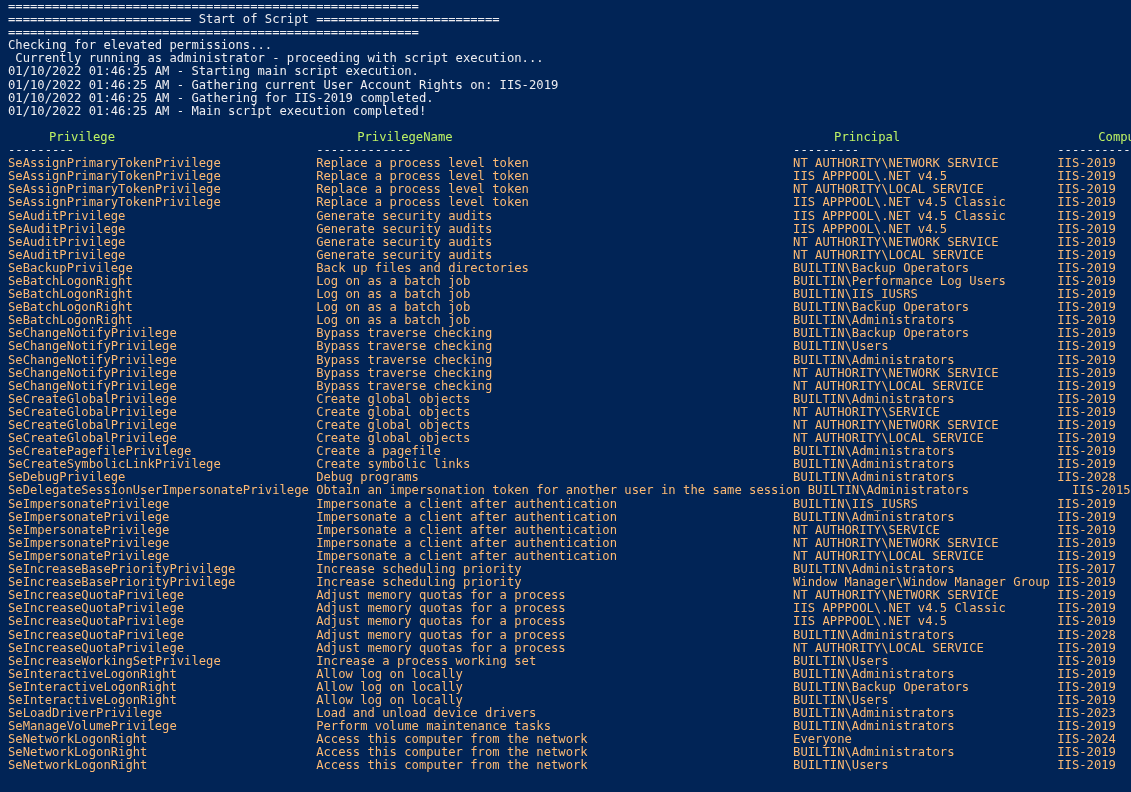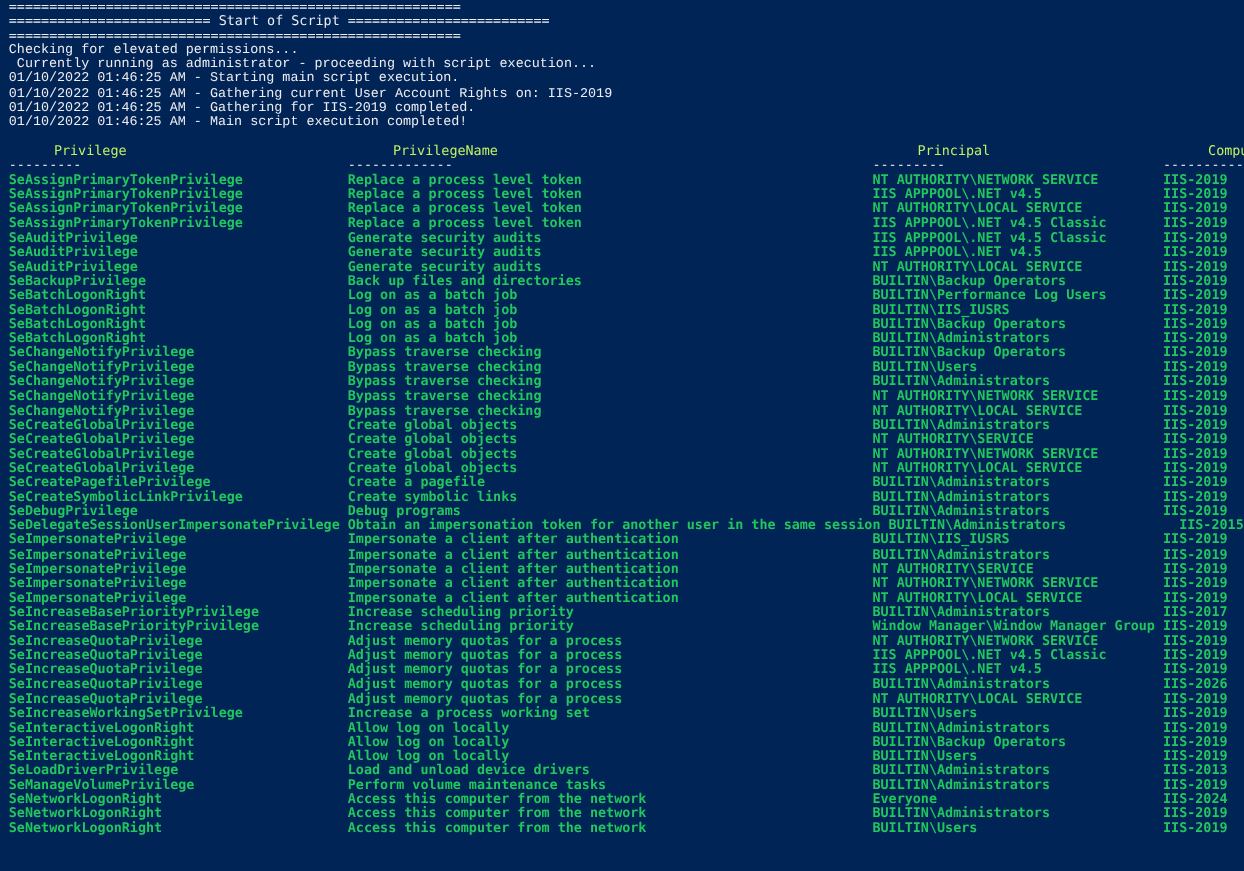--- a/index.html
+++ b/index.html
@@ -26,24 +26,24 @@
     position: relative;
   }
   .line {
     white-space: pre;
     height: 13.1px;
     padding-left: 8px;
     margin: 0;
     font-family: "DejaVu Sans Mono", "Liberation Mono", monospace;
   }
   .banner { color: #EEEDF0; }
-  .log { color: #EEEDF0; font-family: Liberation Mono, monospace; }
+  .log { color: #EEEDF0; }
   .hdr { color: #bef264; margin-left: 41px; }
   .sep { color: #EEEDF0; }
-  .row { color: #22c55e; font-weight: bold; }
+  .row { color: #fdba74; }
   .blank { height: 13.1px; }
   #console::-webkit-scrollbar { display: none; }
 </style>
 </head>
 <body>
 
 <div id="console">
   <div class="line banner">========================================================</div>
   <div class="line banner">========================= Start of Script =========================</div>
   <div class="line banner">========================================================</div>
@@ -58,54 +58,55 @@
   <div class="blank"></div>
   <div class="line hdr" id="table-header">Privilege                                 PrivilegeName                                                    Principal                           ComputerNa</div>
   <div class="line sep" id="table-underline">---------                                 -------------                                                    ---------                           ----------</div>
   <div id="table-body">
       <div class="line row">SeAssignPrimaryTokenPrivilege             Replace a process level token                                    NT AUTHORITY\NETWORK SERVICE        IIS-2019</div>
       <div class="line row">SeAssignPrimaryTokenPrivilege             Replace a process level token                                    IIS APPPOOL\.NET v4.5               IIS-2019</div>
       <div class="line row">SeAssignPrimaryTokenPrivilege             Replace a process level token                                    NT AUTHORITY\LOCAL SERVICE          IIS-2019</div>
       <div class="line row">SeAssignPrimaryTokenPrivilege             Replace a process level token                                    IIS APPPOOL\.NET v4.5 Classic       IIS-2019</div>
       <div class="line row">SeAuditPrivilege                          Generate security audits                                         IIS APPPOOL\.NET v4.5 Classic       IIS-2019</div>
       <div class="line row">SeAuditPrivilege                          Generate security audits                                         IIS APPPOOL\.NET v4.5               IIS-2019</div>
+      <div class="line row">SeAuditPrivilege                          Generate security audits                                         NT AUTHORITY\NETWORK SERVICE        IIS-2019</div>
       <div class="line row">SeAuditPrivilege                          Generate security audits                                         NT AUTHORITY\LOCAL SERVICE          IIS-2019</div>
       <div class="line row">SeBackupPrivilege                         Back up files and directories                                    BUILTIN\Backup Operators            IIS-2019</div>
       <div class="line row">SeBatchLogonRight                         Log on as a batch job                                            BUILTIN\Performance Log Users       IIS-2019</div>
       <div class="line row">SeBatchLogonRight                         Log on as a batch job                                            BUILTIN\IIS_IUSRS                   IIS-2019</div>
       <div class="line row">SeBatchLogonRight                         Log on as a batch job                                            BUILTIN\Backup Operators            IIS-2019</div>
       <div class="line row">SeBatchLogonRight                         Log on as a batch job                                            BUILTIN\Administrators              IIS-2019</div>
       <div class="line row">SeChangeNotifyPrivilege                   Bypass traverse checking                                         BUILTIN\Backup Operators            IIS-2019</div>
       <div class="line row">SeChangeNotifyPrivilege                   Bypass traverse checking                                         BUILTIN\Users                       IIS-2019</div>
       <div class="line row">SeChangeNotifyPrivilege                   Bypass traverse checking                                         BUILTIN\Administrators              IIS-2019</div>
       <div class="line row">SeChangeNotifyPrivilege                   Bypass traverse checking                                         NT AUTHORITY\NETWORK SERVICE        IIS-2019</div>
       <div class="line row">SeChangeNotifyPrivilege                   Bypass traverse checking                                         NT AUTHORITY\LOCAL SERVICE          IIS-2019</div>
       <div class="line row">SeCreateGlobalPrivilege                   Create global objects                                            BUILTIN\Administrators              IIS-2019</div>
       <div class="line row">SeCreateGlobalPrivilege                   Create global objects                                            NT AUTHORITY\SERVICE                IIS-2019</div>
       <div class="line row">SeCreateGlobalPrivilege                   Create global objects                                            NT AUTHORITY\NETWORK SERVICE        IIS-2019</div>
       <div class="line row">SeCreateGlobalPrivilege                   Create global objects                                            NT AUTHORITY\LOCAL SERVICE          IIS-2019</div>
       <div class="line row">SeCreatePagefilePrivilege                 Create a pagefile                                                BUILTIN\Administrators              IIS-2019</div>
       <div class="line row">SeCreateSymbolicLinkPrivilege             Create symbolic links                                            BUILTIN\Administrators              IIS-2019</div>
-      <div class="line row">SeDebugPrivilege                          Debug programs                                                   BUILTIN\Administrators              IIS-2019</div>
+      <div class="line row">SeDebugPrivilege                          Debug programs                                                   BUILTIN\Administrators              IIS-2028</div>
       <div class="line row">SeDelegateSessionUserImpersonatePrivilege Obtain an impersonation token for another user in the same session BUILTIN\Administrators              IIS-2015</div>
       <div class="line row">SeImpersonatePrivilege                    Impersonate a client after authentication                        BUILTIN\IIS_IUSRS                   IIS-2019</div>
       <div class="line row">SeImpersonatePrivilege                    Impersonate a client after authentication                        BUILTIN\Administrators              IIS-2019</div>
       <div class="line row">SeImpersonatePrivilege                    Impersonate a client after authentication                        NT AUTHORITY\SERVICE                IIS-2019</div>
       <div class="line row">SeImpersonatePrivilege                    Impersonate a client after authentication                        NT AUTHORITY\NETWORK SERVICE        IIS-2019</div>
       <div class="line row">SeImpersonatePrivilege                    Impersonate a client after authentication                        NT AUTHORITY\LOCAL SERVICE          IIS-2019</div>
       <div class="line row">SeIncreaseBasePriorityPrivilege           Increase scheduling priority                                     BUILTIN\Administrators              IIS-2017</div>
       <div class="line row">SeIncreaseBasePriorityPrivilege           Increase scheduling priority                                     Window Manager\Window Manager Group IIS-2019</div>
       <div class="line row">SeIncreaseQuotaPrivilege                  Adjust memory quotas for a process                               NT AUTHORITY\NETWORK SERVICE        IIS-2019</div>
       <div class="line row">SeIncreaseQuotaPrivilege                  Adjust memory quotas for a process                               IIS APPPOOL\.NET v4.5 Classic       IIS-2019</div>
       <div class="line row">SeIncreaseQuotaPrivilege                  Adjust memory quotas for a process                               IIS APPPOOL\.NET v4.5               IIS-2019</div>
-      <div class="line row">SeIncreaseQuotaPrivilege                  Adjust memory quotas for a process                               BUILTIN\Administrators              IIS-2026</div>
+      <div class="line row">SeIncreaseQuotaPrivilege                  Adjust memory quotas for a process                               BUILTIN\Administrators              IIS-2028</div>
       <div class="line row">SeIncreaseQuotaPrivilege                  Adjust memory quotas for a process                               NT AUTHORITY\LOCAL SERVICE          IIS-2019</div>
       <div class="line row">SeIncreaseWorkingSetPrivilege             Increase a process working set                                   BUILTIN\Users                       IIS-2019</div>
       <div class="line row">SeInteractiveLogonRight                   Allow log on locally                                             BUILTIN\Administrators              IIS-2019</div>
       <div class="line row">SeInteractiveLogonRight                   Allow log on locally                                             BUILTIN\Backup Operators            IIS-2019</div>
       <div class="line row">SeInteractiveLogonRight                   Allow log on locally                                             BUILTIN\Users                       IIS-2019</div>
-      <div class="line row">SeLoadDriverPrivilege                     Load and unload device drivers                                   BUILTIN\Administrators              IIS-2013</div>
+      <div class="line row">SeLoadDriverPrivilege                     Load and unload device drivers                                   BUILTIN\Administrators              IIS-2023</div>
       <div class="line row">SeManageVolumePrivilege                   Perform volume maintenance tasks                                 BUILTIN\Administrators              IIS-2019</div>
       <div class="line row">SeNetworkLogonRight                       Access this computer from the network                            Everyone                            IIS-2024</div>
       <div class="line row">SeNetworkLogonRight                       Access this computer from the network                            BUILTIN\Administrators              IIS-2019</div>
       <div class="line row">SeNetworkLogonRight                       Access this computer from the network                            BUILTIN\Users                       IIS-2019</div>
     </div>
 </div>
 
 </body></html>

